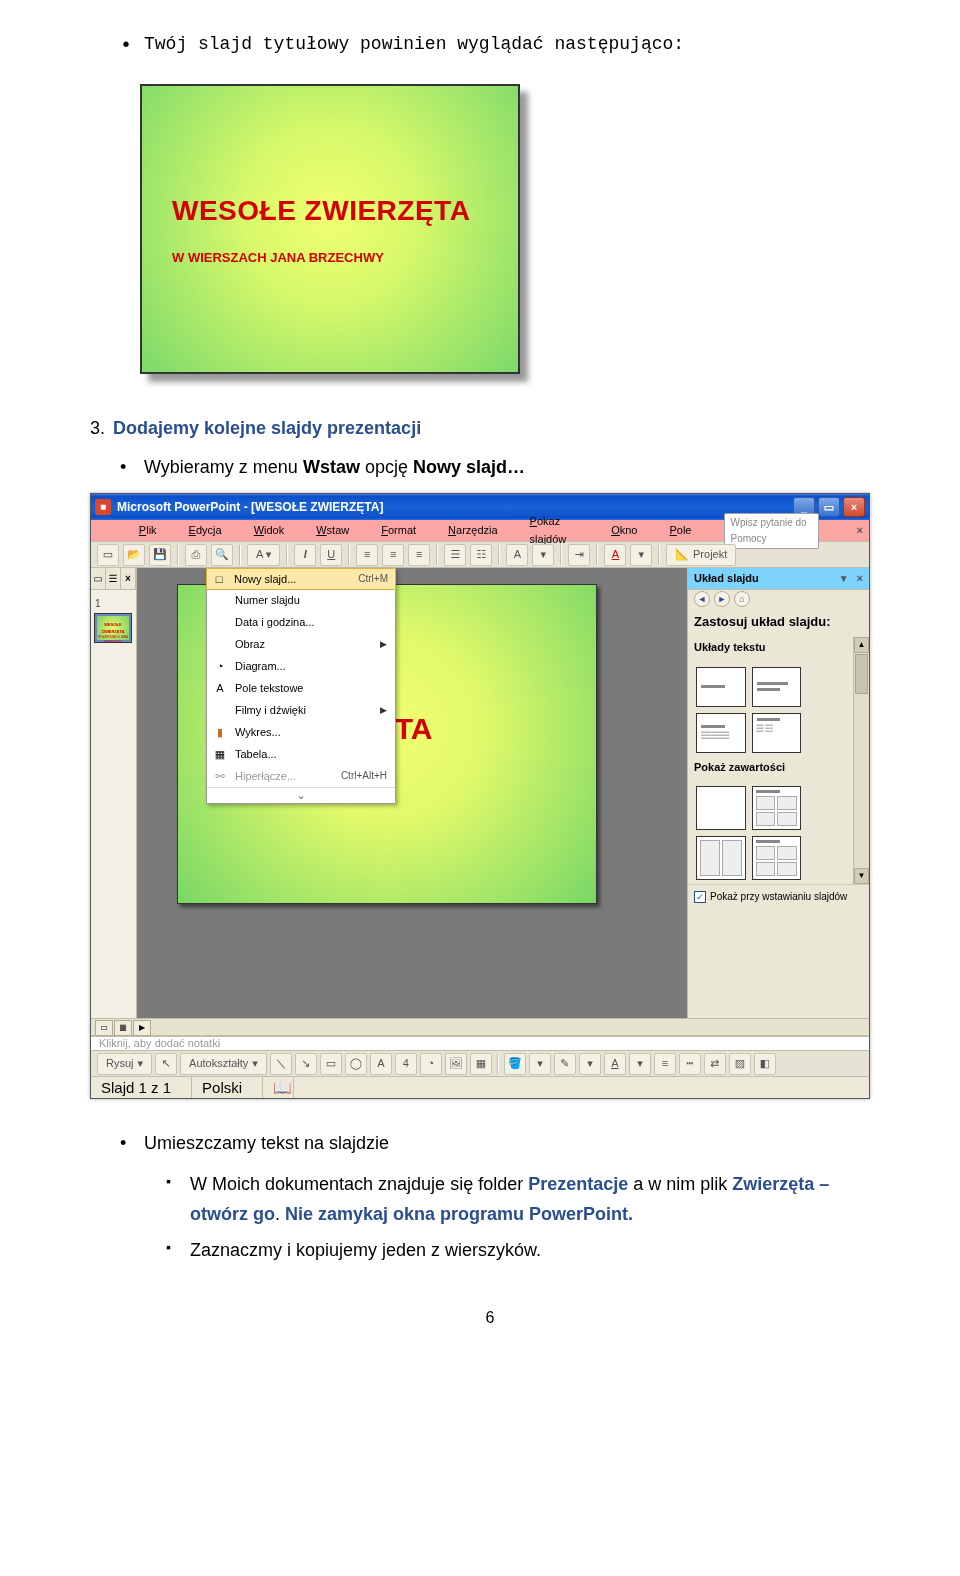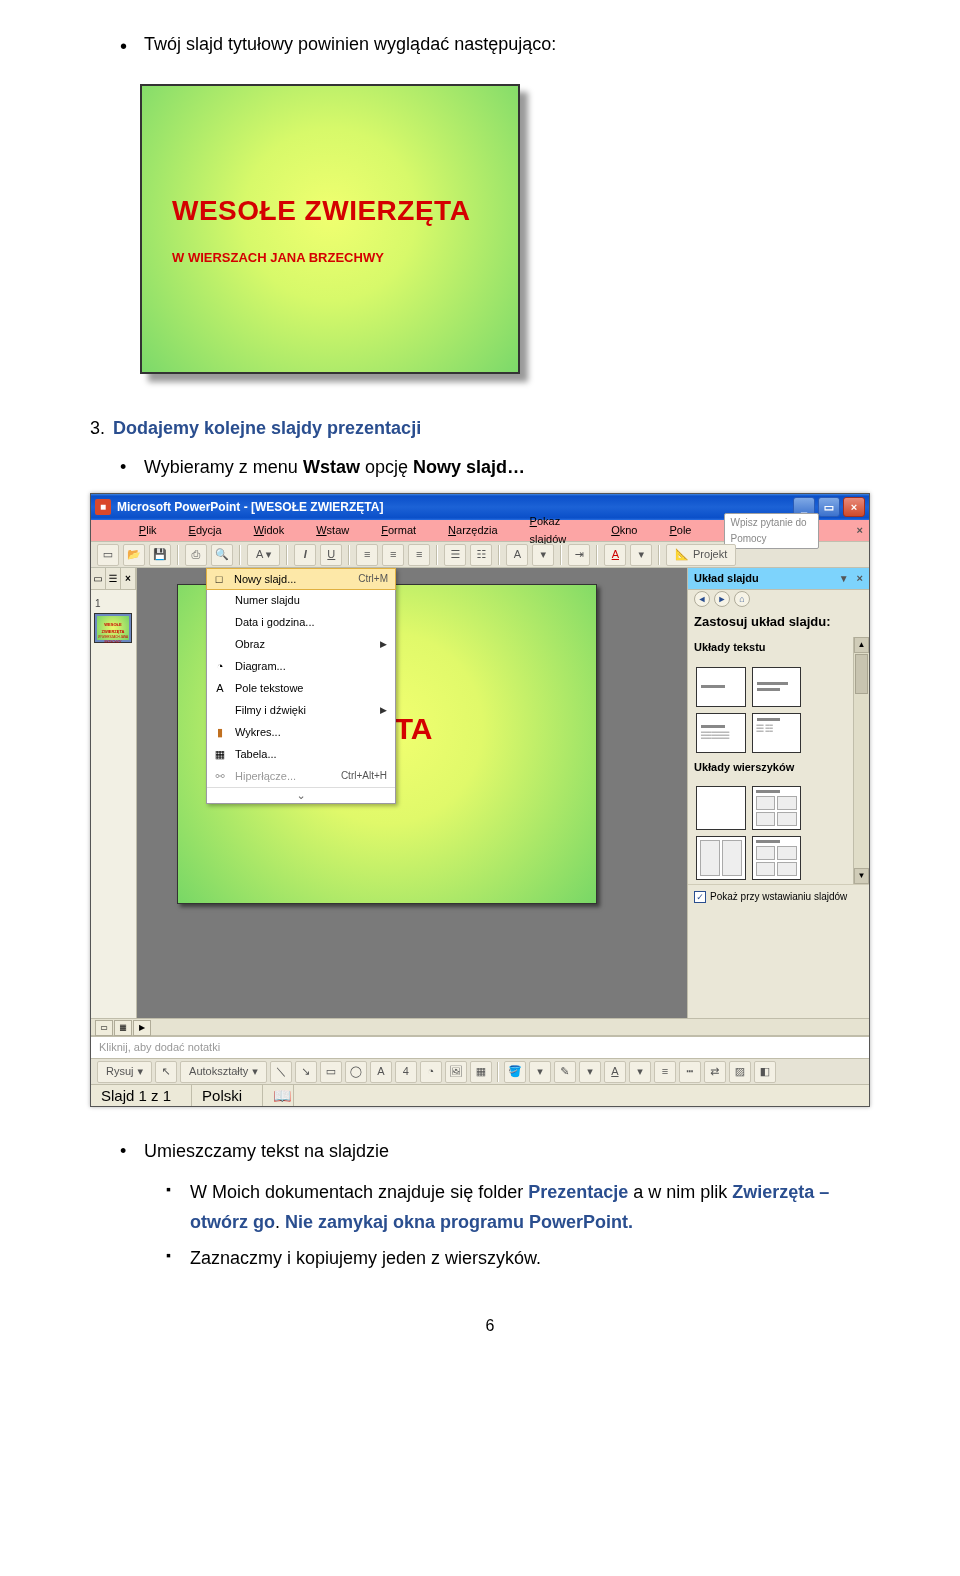--- a/index.html
+++ b/index.html
@@ -6,21 +6,21 @@
   body {
     margin: 0;
     font-family: Verdana, Geneva, sans-serif;
     font-size: 18px;
     line-height: 1.6;
     color: #000;
     background:#fff;
     width: 960px;
     padding: 30px 100px 30px 120px;
   }
-  .bullet-line { margin: 0 0 25px 0; position: relative; padding-left: 24px; }
+  .bullet-line { margin: 0 0 25px 0; position: relative; padding-left: 24px; font-family: Liberation Mono, monospace; }
   .bullet-line::before { content: "•"; position: absolute; left: 0; top: 0; font-size: 20px; }
 
   .slide-card {
     width: 380px; height: 290px;
     margin: 10px 0 40px 20px;
     border: 2px solid #333;
     box-shadow: 8px 8px 6px rgba(0,0,0,0.4);
     background: radial-gradient(circle at 50% 45%, #f0ff70 0%, #d7f96a 35%, #7cd96a 100%);
     position: relative;
     display:flex; flex-direction:column; justify-content:center; align-items:flex-start;
@@ -120,21 +120,21 @@
   .li-cell { border:1px solid #aaa; background:#eee;}
   .scrollbar { width:16px; background:#e0ddc8; border-left:1px solid #c0bdaa; display:flex; flex-direction:column;}
   .scroll-btn { height:16px; background:#d0ccb8; border:1px solid #b0ac98; display:flex; align-items:center; justify-content:center; font-size:8px;}
   .scroll-thumb { flex:0 0 40px; background:#c8c4b0; border:1px solid #a8a490; margin:1px;}
   .scroll-track { flex:1; }
   .pane-check { padding:4px 6px; display:flex; align-items:center; gap:4px; border-top:1px solid #d0ccb8; font-size:10px;}
   .pane-check .cb { width:12px; height:12px; border:1px solid #2a4e8f; background:#fff; display:flex; align-items:center; justify-content:center; font-size:9px; color:#2a4e8f;}
 
   .view-btns-row { height:18px; background:#e6e3d1; display:flex; padding:0 4px; border-top:1px solid #c0bdaa; border-bottom:1px solid #c0bdaa;}
   .vbtn { width:18px; height:16px; border:1px solid #b0ac98; background:#f0eddc; margin:1px 1px 0 0; font-size:8px; display:flex; align-items:center; justify-content:center;}
-  .notes-bar { height:22px; background:#fff; border-top:1px solid #c0bdaa; display:flex; align-items:center; padding:0 8px; color:#999; font-size:11px;}
+  .notes-bar { height:14px; background:#fff; border-top:1px solid #c0bdaa; display:flex; align-items:center; padding:0 8px; color:#999; font-size:11px;}
 
   .draw-toolbar { height:26px; background:#e6e3d5; border-top:1px solid #c0bdaa; display:flex; align-items:center; padding:0 6px; gap:3px;}
 
   .statusbar { height:22px; background:#ece9d8; border-top:1px solid #c0bdaa; display:flex; align-items:center; font-size:15px;}
   .status-cell { padding:0 20px 0 10px; border-right:1px solid #c0bdaa; height:100%; display:flex; align-items:center;}
   .status-cell.wide { flex:1; justify-content:center;}
 
   
   .body-txt { margin-top: 20px; }
   .square-bullet { position:relative; padding-left:24px; margin:6px 0 6px 46px; line-height:1.65;}
@@ -284,21 +284,21 @@
                   <div class="li-dots">════════<br>════════<br>════════</div>
                 </div>
               <div class="layout-item">
                   <div class="li-bar short"></div>
                   <div style="display:flex;gap:2px;flex:1;">
                     <div class="li-dots">══<br>══<br>══</div>
                     <div class="li-dots">══<br>══<br>══</div>
                   </div>
                 </div>
             </div>
-            <div class="section-sub">Układy wierszyków</div>
+            <div class="section-sub">Pokaż zawartości</div>
             <div class="layout-grid small">
               <div class="layout-item"></div>
               <div class="layout-item">
                   <div class="li-bar short"></div>
                   <div class="li-grid">
                     <div class="li-cell"></div>
                     <div class="li-cell"></div>
                     <div class="li-cell"></div>
                     <div class="li-cell"></div>
                   </div>

